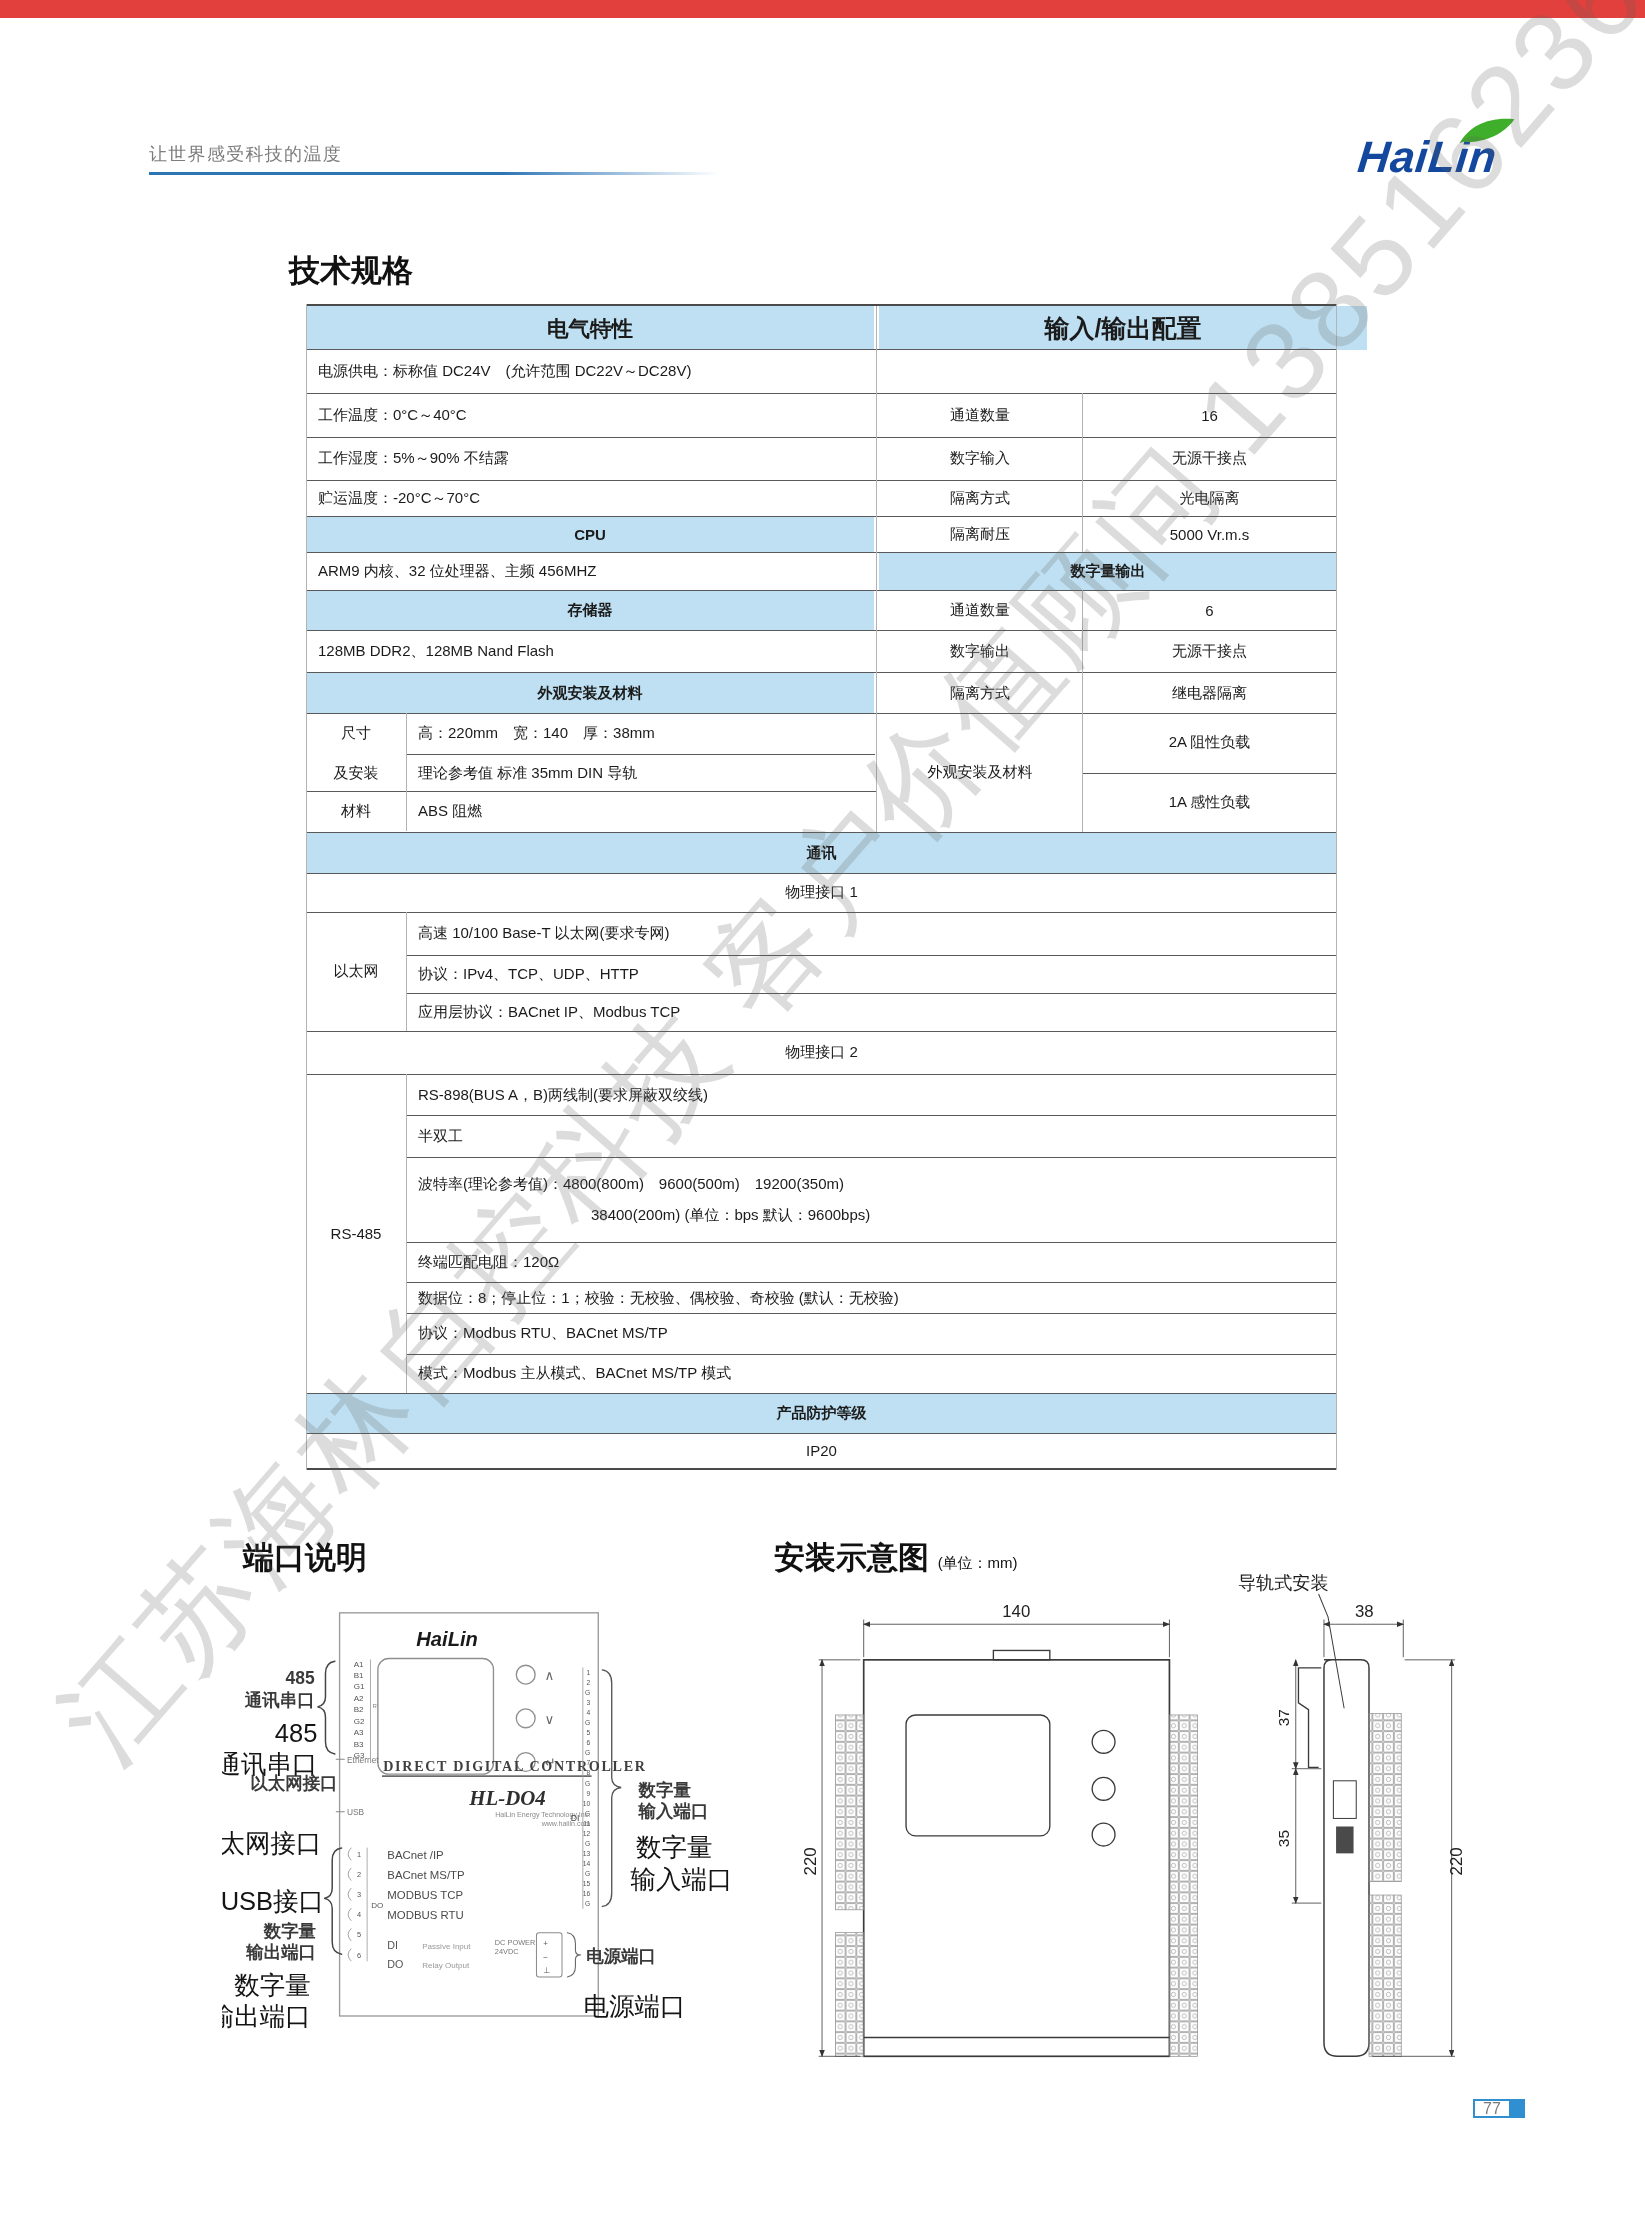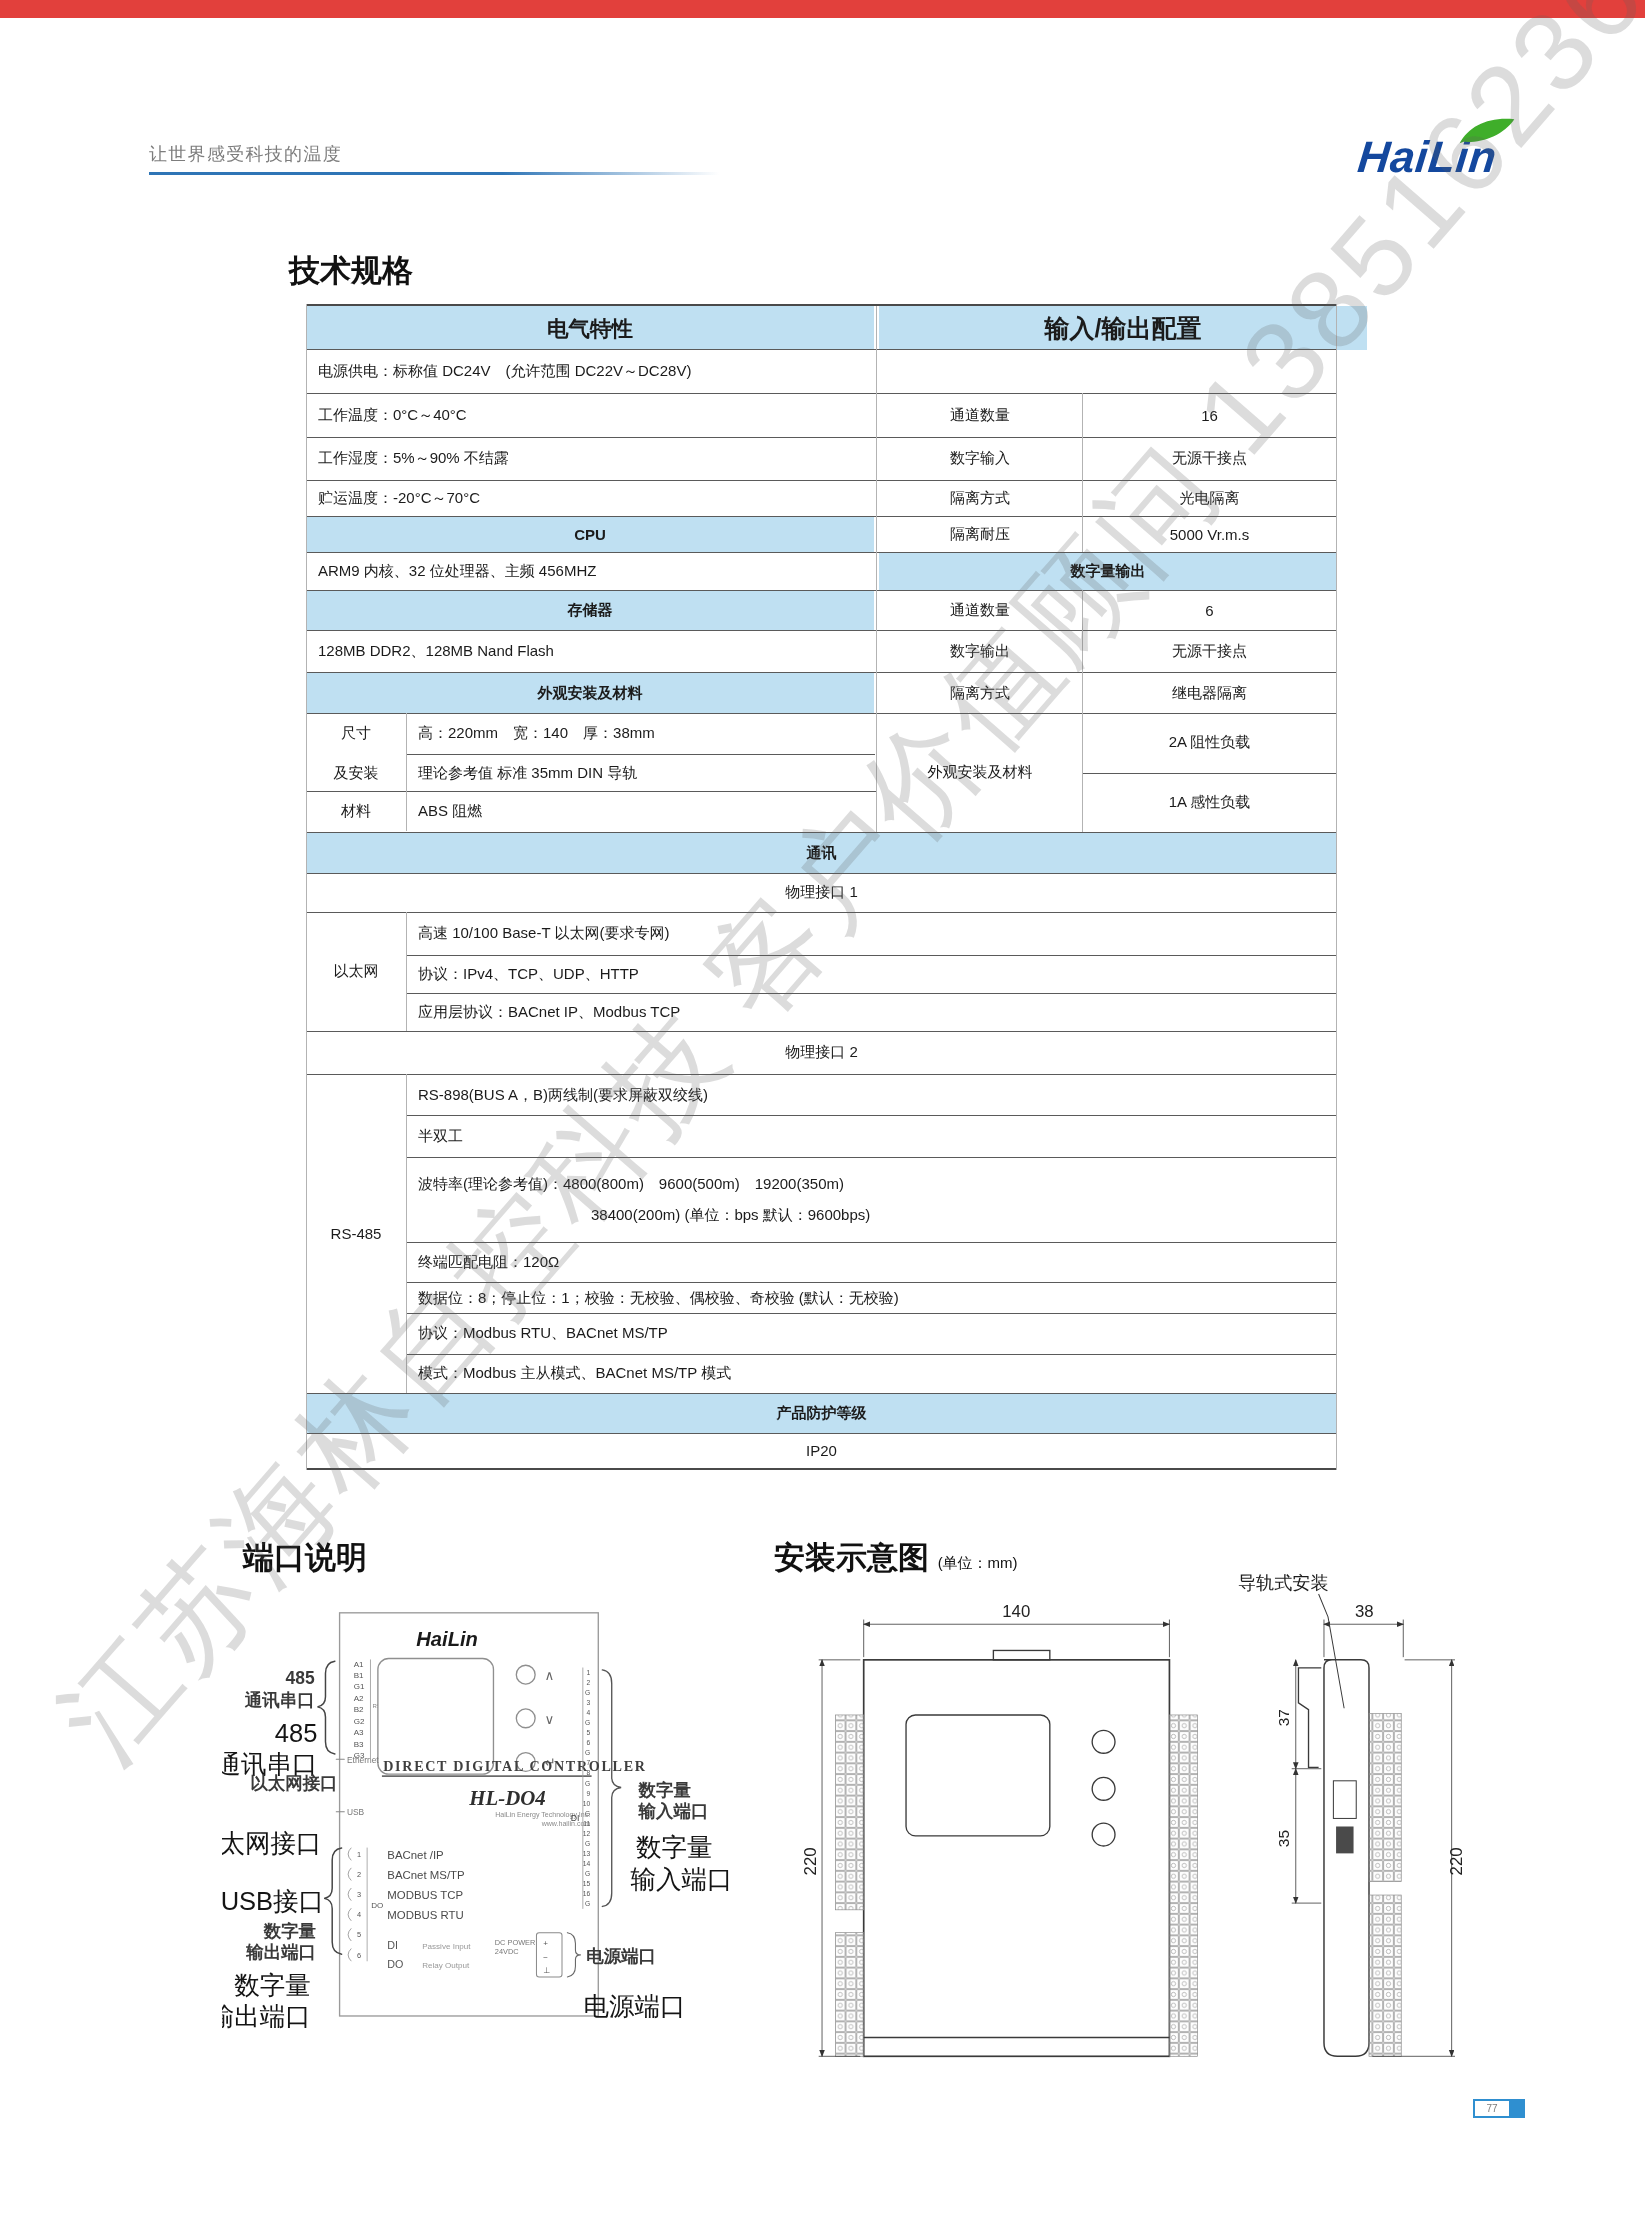--- a/index.html
+++ b/index.html
@@ -22,21 +22,21 @@
   .c-center{justify-content:center;text-align:center;}
   .blue{background:#bfe0f2;font-weight:bold;justify-content:center;z-index:2;}
   .hl{position:absolute;height:2px;background:#4a4a4a;z-index:4;}
   .hl-thin{position:absolute;height:1.3px;background:#5a5a5a;z-index:4;}
   .vl{position:absolute;width:1.3px;background:#b3b3b3;z-index:4;}
   .baud{flex-direction:column;align-items:flex-start;justify-content:center;gap:12px;}
   .baud .l2{padding-left:173px;}
   
   .badge{position:absolute;left:1473px;top:2099px;width:52px;height:19px;z-index:8;}
   .badge .box{position:absolute;left:0;top:0;width:38px;height:19px;background:#fff;border:2px solid #2f8fd0;
-        box-sizing:border-box;display:flex;align-items:center;justify-content:center;font-size:10px;color:#7a7a7a;}
+        box-sizing:border-box;display:flex;align-items:center;justify-content:center;font-size:16px;color:#7a7a7a;}
   .badge .sq{position:absolute;left:38px;top:0;width:14px;height:19px;background:#2f8fd0;}
   svg text{font-family:"Liberation Sans", sans-serif;}
   .serif{font-family:"Liberation Serif", serif;}
 </style>
 </head>
 <body>
 
 <div class="page">
 
   <div class="topbar"></div>

